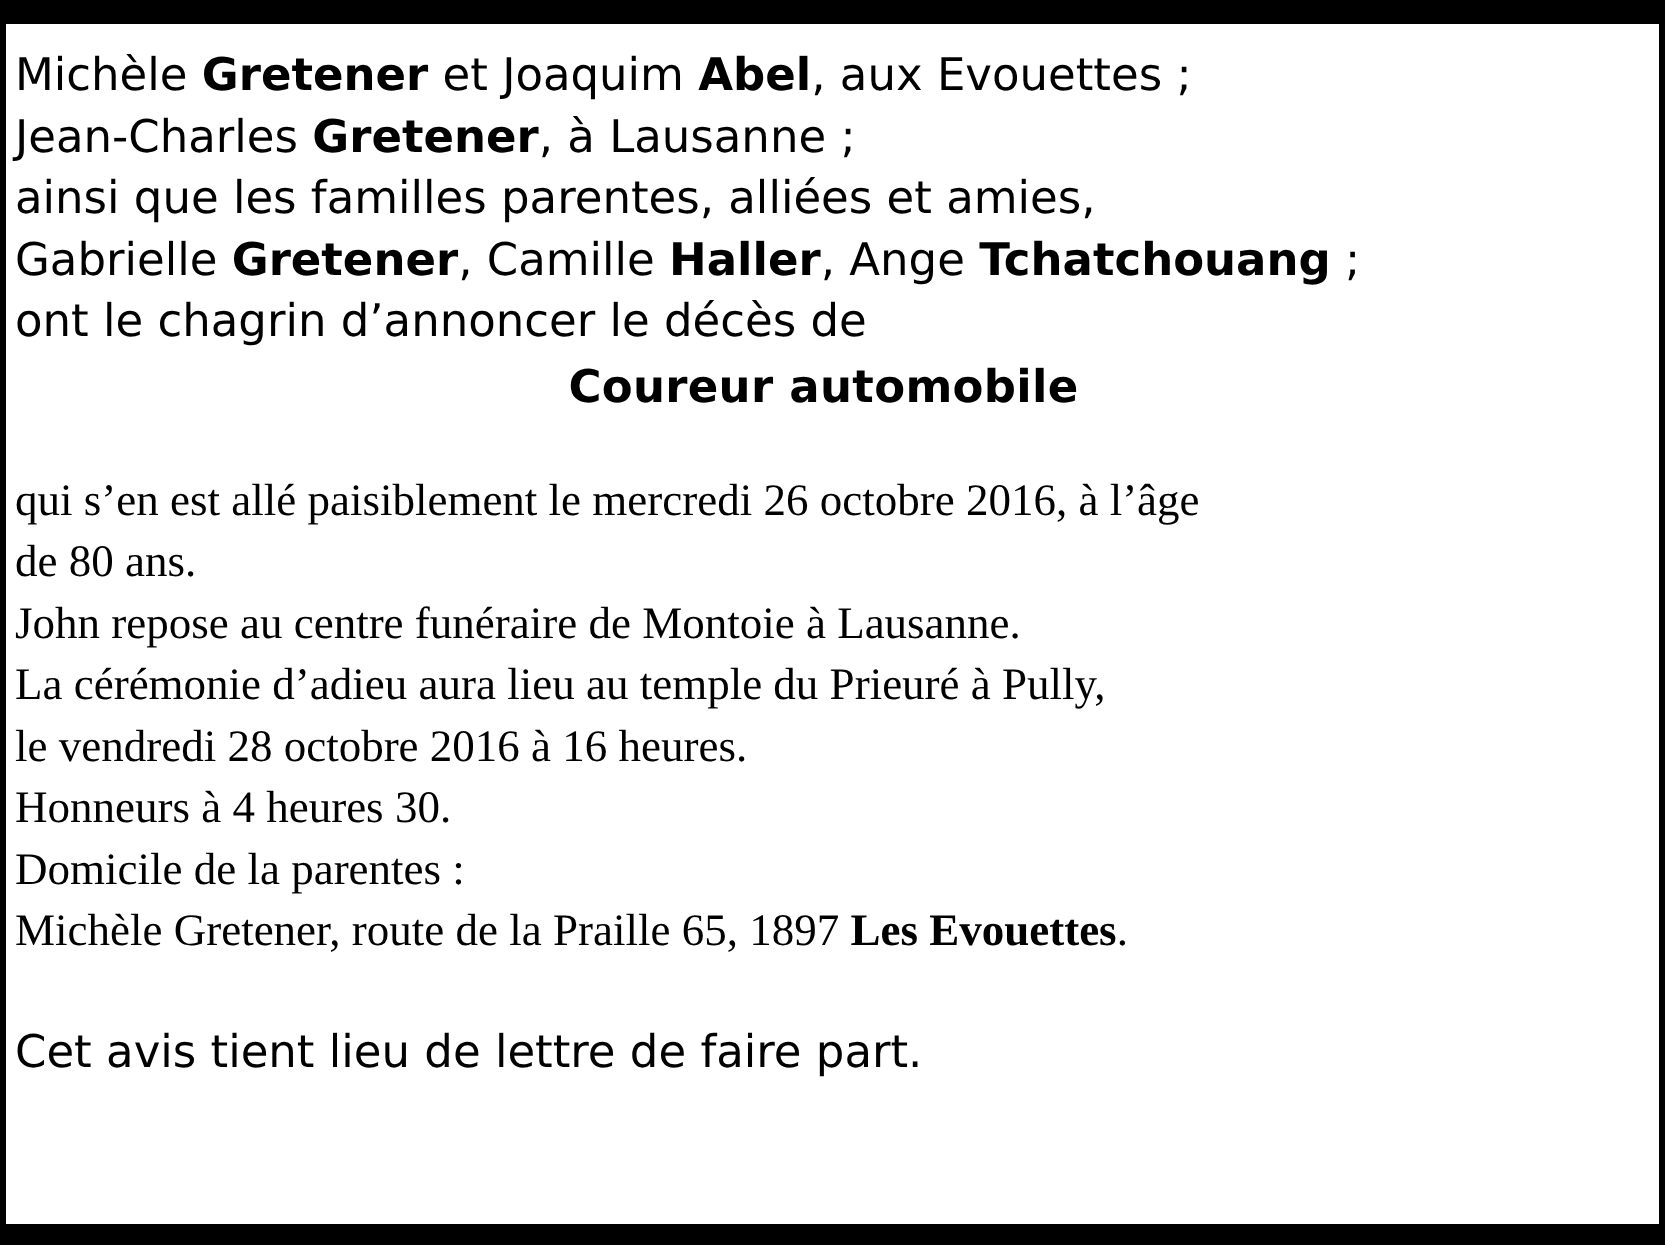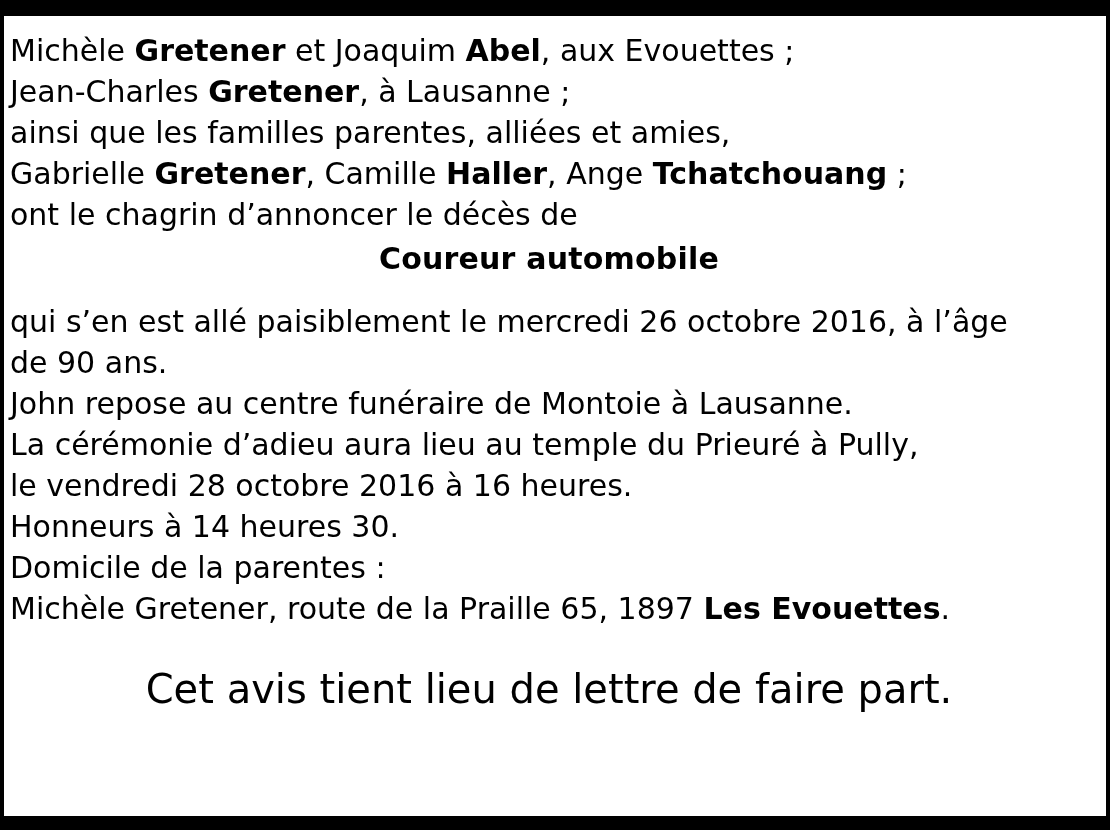--- a/index.html
+++ b/index.html
@@ -84,29 +84,30 @@
   }
   .deceased-role {
     text-align: center;
     font-size: 30px;
     font-weight: bold;
     line-height: 44px;
     margin-top: 2px;
     letter-spacing: 0.2px;
   }
   .body-block {
-    margin-top: 20px;
+    margin-top: 32px;
+    font-family: Liberation Serif, serif;
   }
   .body-block .line {
     font-size: 30px;
     line-height: 41px;
   }
   .closing {
-    text-align: center;
-    font-size: 40px;
+    text-align: left;
+    font-size: 30px;
     line-height: 41px;
     margin-top: 40px;
   }
 </style>
 </head>
 <body>
 
 <div class="notice">
 
   <div class="rule-top"></div>
@@ -121,25 +122,25 @@
         <div class="line"><span>ainsi que les familles parentes, alliées et amies,</span></div>
         <div class="line"><span>Gabrielle </span><b>Gretener</b><span>, Camille </span><b>Haller</b><span>, Ange </span><b>Tchatchouang</b><span> ;</span></div>
         <div class="line"><span>ont le chagrin d’annoncer  le décès de</span></div>
       </div>
 
 
     <div class="deceased-role">Coureur automobile</div>
 
     <div class="body-block">
         <div class="line"><span>qui s’en  est allé paisiblement le mercredi 26 octobre 2016, à l’âge</span></div>
-        <div class="line"><span>de 90 ans.</span></div>
+        <div class="line"><span>de 80 ans.</span></div>
         <div class="line"><span>John repose au centre funéraire de Montoie à Lausanne.</span></div>
         <div class="line"><span>La cérémonie d’adieu  aura lieu au temple du Prieuré à Pully,</span></div>
         <div class="line"><span>le vendredi 28 octobre 2016 à 16 heures.</span></div>
-        <div class="line"><span>Honneurs à 14 heures 30.</span></div>
+        <div class="line"><span>Honneurs à 4 heures 30.</span></div>
         <div class="line"><span>Domicile de la parentes :</span></div>
         <div class="line"><span>Michèle Gretener, route de la Praille 65, 1897 </span><b>Les Evouettes</b><span>.</span></div>
       </div>
 
     <div class="closing">Cet avis tient lieu de lettre de faire part.</div>
 
   </div>
 
   <div class="rule-bottom"></div>
 </div>

